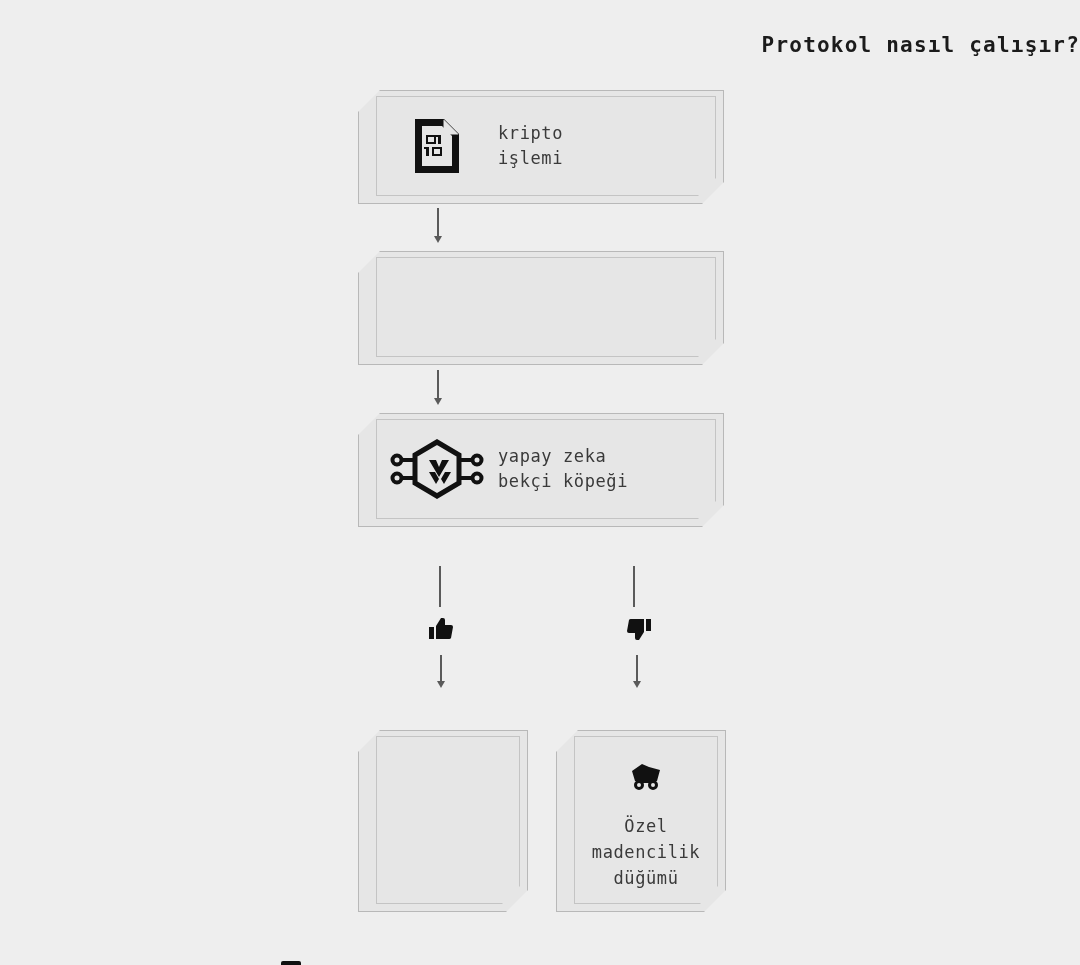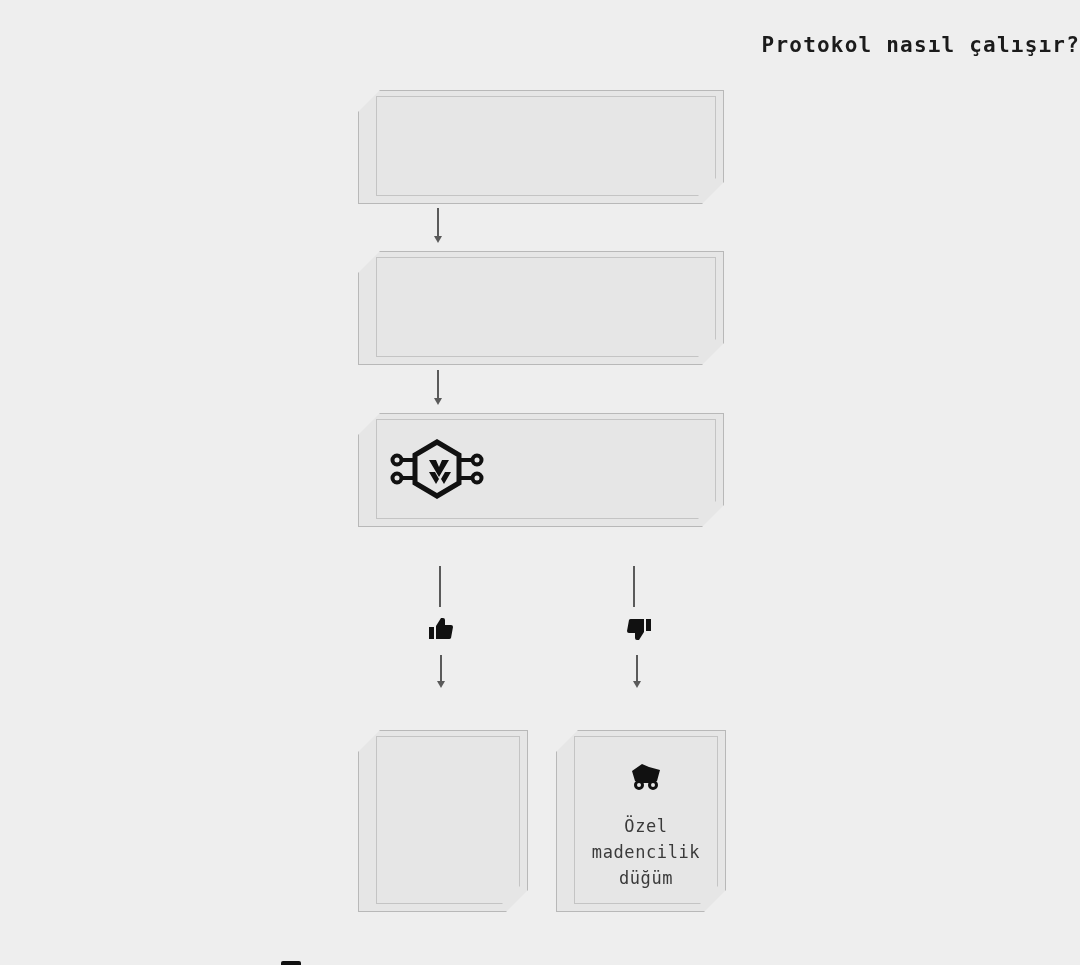--- a/index.html
+++ b/index.html
@@ -124,20 +124,42 @@
   }
 </style>
 </head>
 <body>
 
 <div id="diagram-title">Protokol nasıl çalışır?</div>
 
 <div class="card wide" style="left:358px; top:90px; width:364px; height:112px;">
   <div class="plate"></div>
   <div class="face"></div>
+  <div class="content">
+    <div class="icon-slot">
+      <svg width="48" height="58" viewBox="0 0 48 58" aria-hidden="true">
+        <path d="M2 2 H31 L46 17 V56 H2 Z" fill="#111111"></path>
+        <path d="M9 9 H29 L39 19 V49 H9 Z" fill="#e6e6e6"></path>
+        <path d="M31 3 L45 17 H31 Z" fill="#e6e6e6"></path>
+        <path d="M30.5 2.5 L45.5 17.5 H30.5 Z" fill="#e6e6e6" stroke="#111111" stroke-width="0"></path>
+        <g fill="#111111">
+          <rect x="13" y="18" width="10" height="9"></rect>
+          <rect x="15" y="20" width="6" height="5" fill="#e6e6e6"></rect>
+          <rect x="25" y="18" width="3" height="9"></rect>
+          <rect x="23" y="18" width="3" height="2"></rect>
+          <rect x="13" y="30" width="3" height="9"></rect>
+          <rect x="11" y="30" width="3" height="2"></rect>
+          <rect x="19" y="30" width="10" height="9"></rect>
+          <rect x="21" y="32" width="6" height="5" fill="#e6e6e6"></rect>
+        </g>
+      </svg>
+    </div>
+    <div class="label">kripto
+işlemi</div>
+  </div>
 </div>
 
 <div class="conn" style="left:437px; top:208px; height:35px;">
   <div class="stem" style="height:28px;"></div>
   <div class="head" style="top:28px;"></div>
 </div>
 
 <div class="card wide" style="left:358px; top:251px; width:364px; height:112px;">
   <div class="plate"></div>
   <div class="face"></div>
@@ -169,20 +191,22 @@
           <path d="M74 40 H84"></path>
         </g>
         <g fill="#e6e6e6" stroke="#111111" stroke-width="4">
           <circle cx="10" cy="22" r="4.5"></circle>
           <circle cx="10" cy="40" r="4.5"></circle>
           <circle cx="90" cy="22" r="4.5"></circle>
           <circle cx="90" cy="40" r="4.5"></circle>
         </g>
       </svg>
     </div>
+    <div class="label">yapay zeka
+bekçi köpeği</div>
   </div>
 </div>
 
 <div class="conn noarrow" style="left:439px; top:566px;">
   <div class="stem" style="height:41px;"></div>
 
 </div>
 
 <div class="judge" style="left:428px; top:616px;">
   <svg width="26" height="26" viewBox="0 0 26 26" aria-hidden="true">
@@ -235,17 +259,17 @@
         </g>
         <g fill="none" stroke="#111111" stroke-width="3">
           <circle cx="10" cy="22" r="3.5"></circle>
           <circle cx="24" cy="22" r="3.5"></circle>
         </g>
       </svg>
     </div>
     <div style="height:18px;"></div>
     <div class="label">Özel
 madencilik
-düğüm</div>
+düğümü</div>
   </div>
 </div>
 
 <div style="position:absolute; left:281px; top:961px; width:20px; height:5px; background:#111111; border-radius:2px 2px 0 0;"></div>
 
 </body></html>

